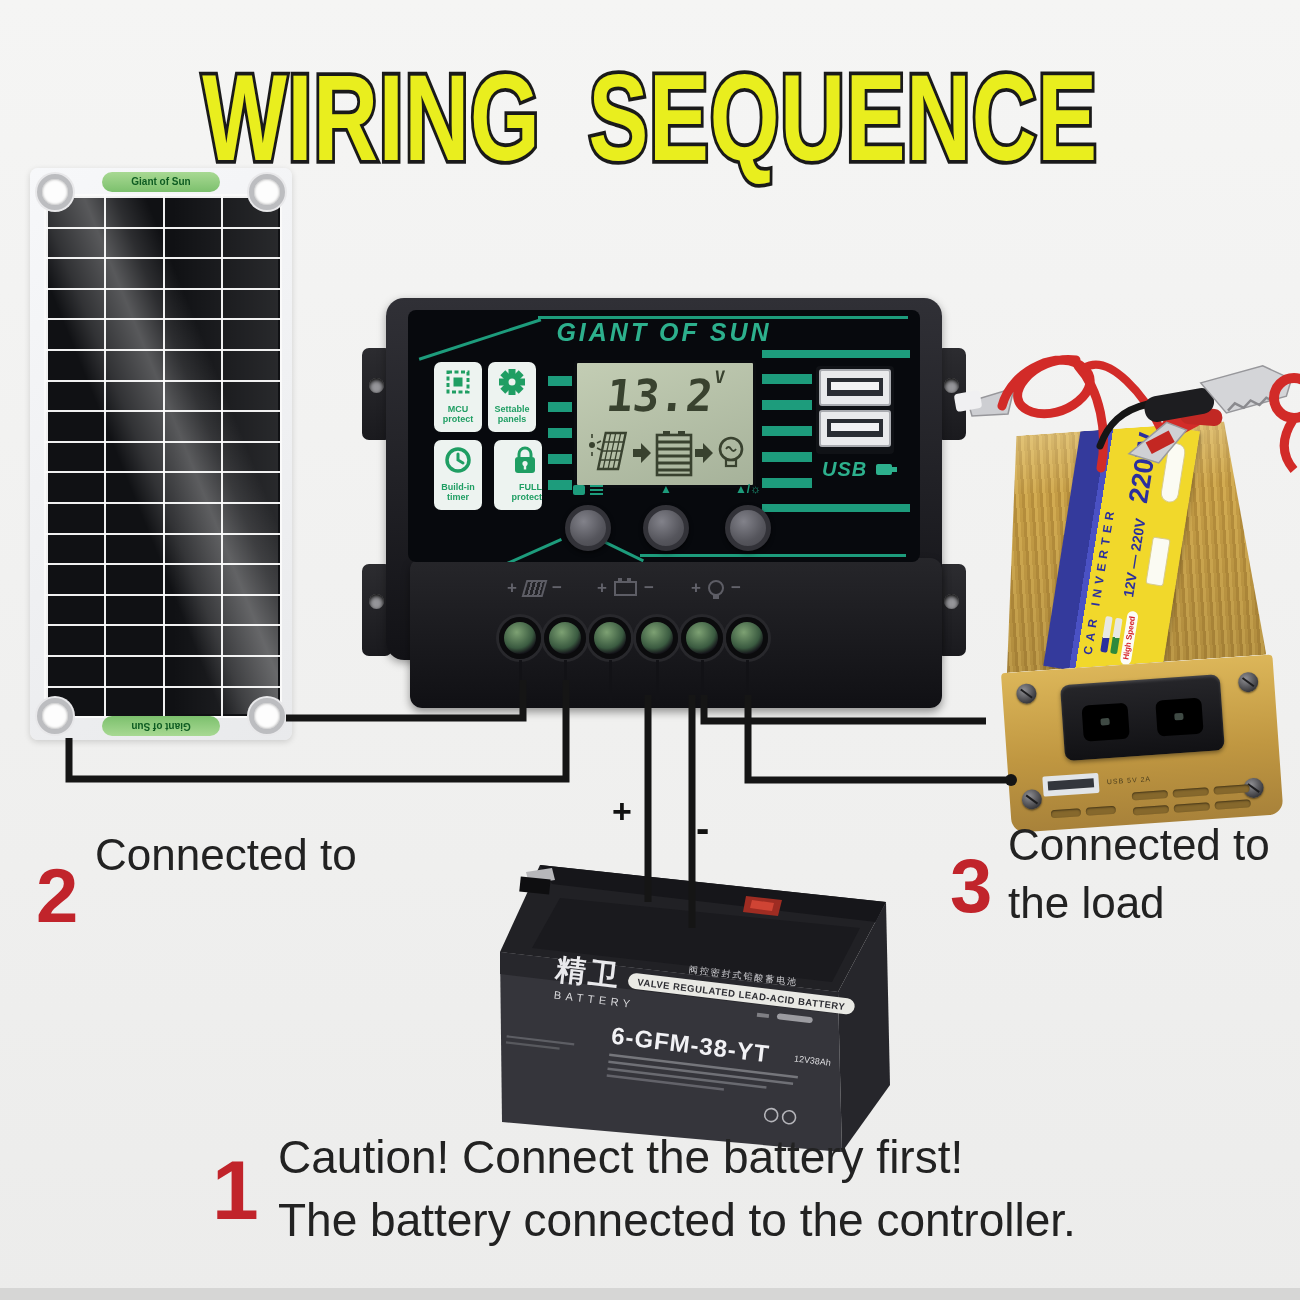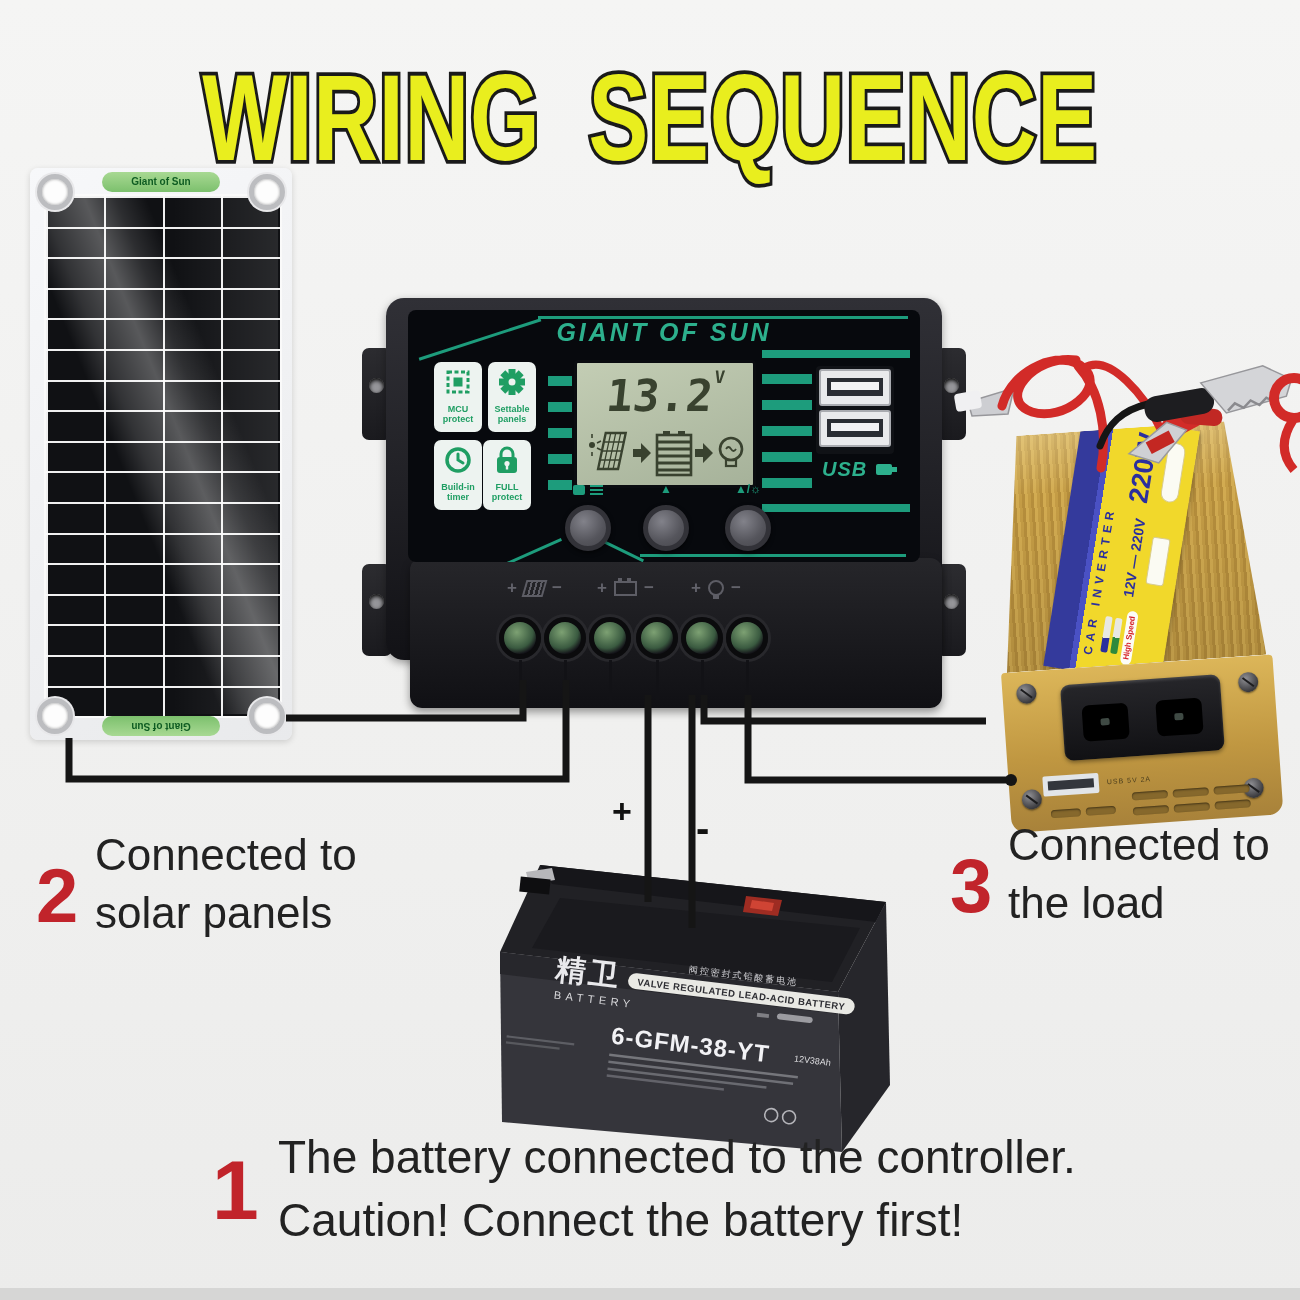--- a/index.html
+++ b/index.html
@@ -234,21 +234,21 @@
       <div class="badge" style="left:26px;top:130px;">
         <svg width="34" height="32" viewBox="0 0 34 32">
           <circle cx="17" cy="15" r="11" fill="none" stroke="#1f9e63" stroke-width="3.5"></circle>
           <path d="M17 9 v6 l5 3" fill="none" stroke="#1f9e63" stroke-width="3" stroke-linecap="round"></path>
         </svg>
         <div class="blabel">
             <div>Build-in</div>
             <div>timer</div>
           </div>
       </div>
-      <div class="badge" style="left:75px;top:130px;">
+      <div class="badge" style="left:86px;top:130px;text-align:right;">
         <svg width="34" height="32" viewBox="0 0 34 32">
           <path d="M11 12 v-3 a6 6 0 0 1 12 0 v3" fill="none" stroke="#1f9e63" stroke-width="3"></path>
           <rect x="7" y="12" width="20" height="16" rx="3" fill="#1f9e63"></rect>
           <circle cx="17" cy="18.5" r="2.6" fill="#edf3f0"></circle>
             <rect x="15.8" y="19.5" width="2.4" height="5" fill="#edf3f0"></rect>
         </svg>
         <div class="blabel">
             <div>FULL</div>
             <div>protect</div>
           </div>
@@ -428,29 +428,28 @@
     <circle cx="1294" cy="398" r="20" fill="none" stroke="#d22b28" stroke-width="10"></circle>
     <path d="M1293 420 C 1280 440, 1282 456, 1294 470" fill="none" stroke="#d22b28" stroke-width="9"></path>
   </svg>
 
   <div class="abs batt-sign plus-sign">+</div>
   <div class="abs batt-sign minus-sign">-</div>
 
   <div class="abs stepnum s2-num z5">2</div>
   <div class="abs steptext s2-text z5">
     <div>Connected to</div>
-    <div>solar panels</div>
   </div>
 
   <div class="abs stepnum s3-num z5">3</div>
   <div class="abs steptext s3-text z5">
     <div>Connected to</div>
     <div>the load</div>
   </div>
 
   <div class="abs stepnum s1-num z5">1</div>
   <div class="abs steptext s1-text z5">
+    <div>Caution! Connect the battery first!</div>
     <div>The battery connected to the controller.</div>
-    <div>Caution! Connect the battery first!</div>
   </div>
 
   <div class="abs bottom-strip"></div>
 </div>
 
 </body></html>

